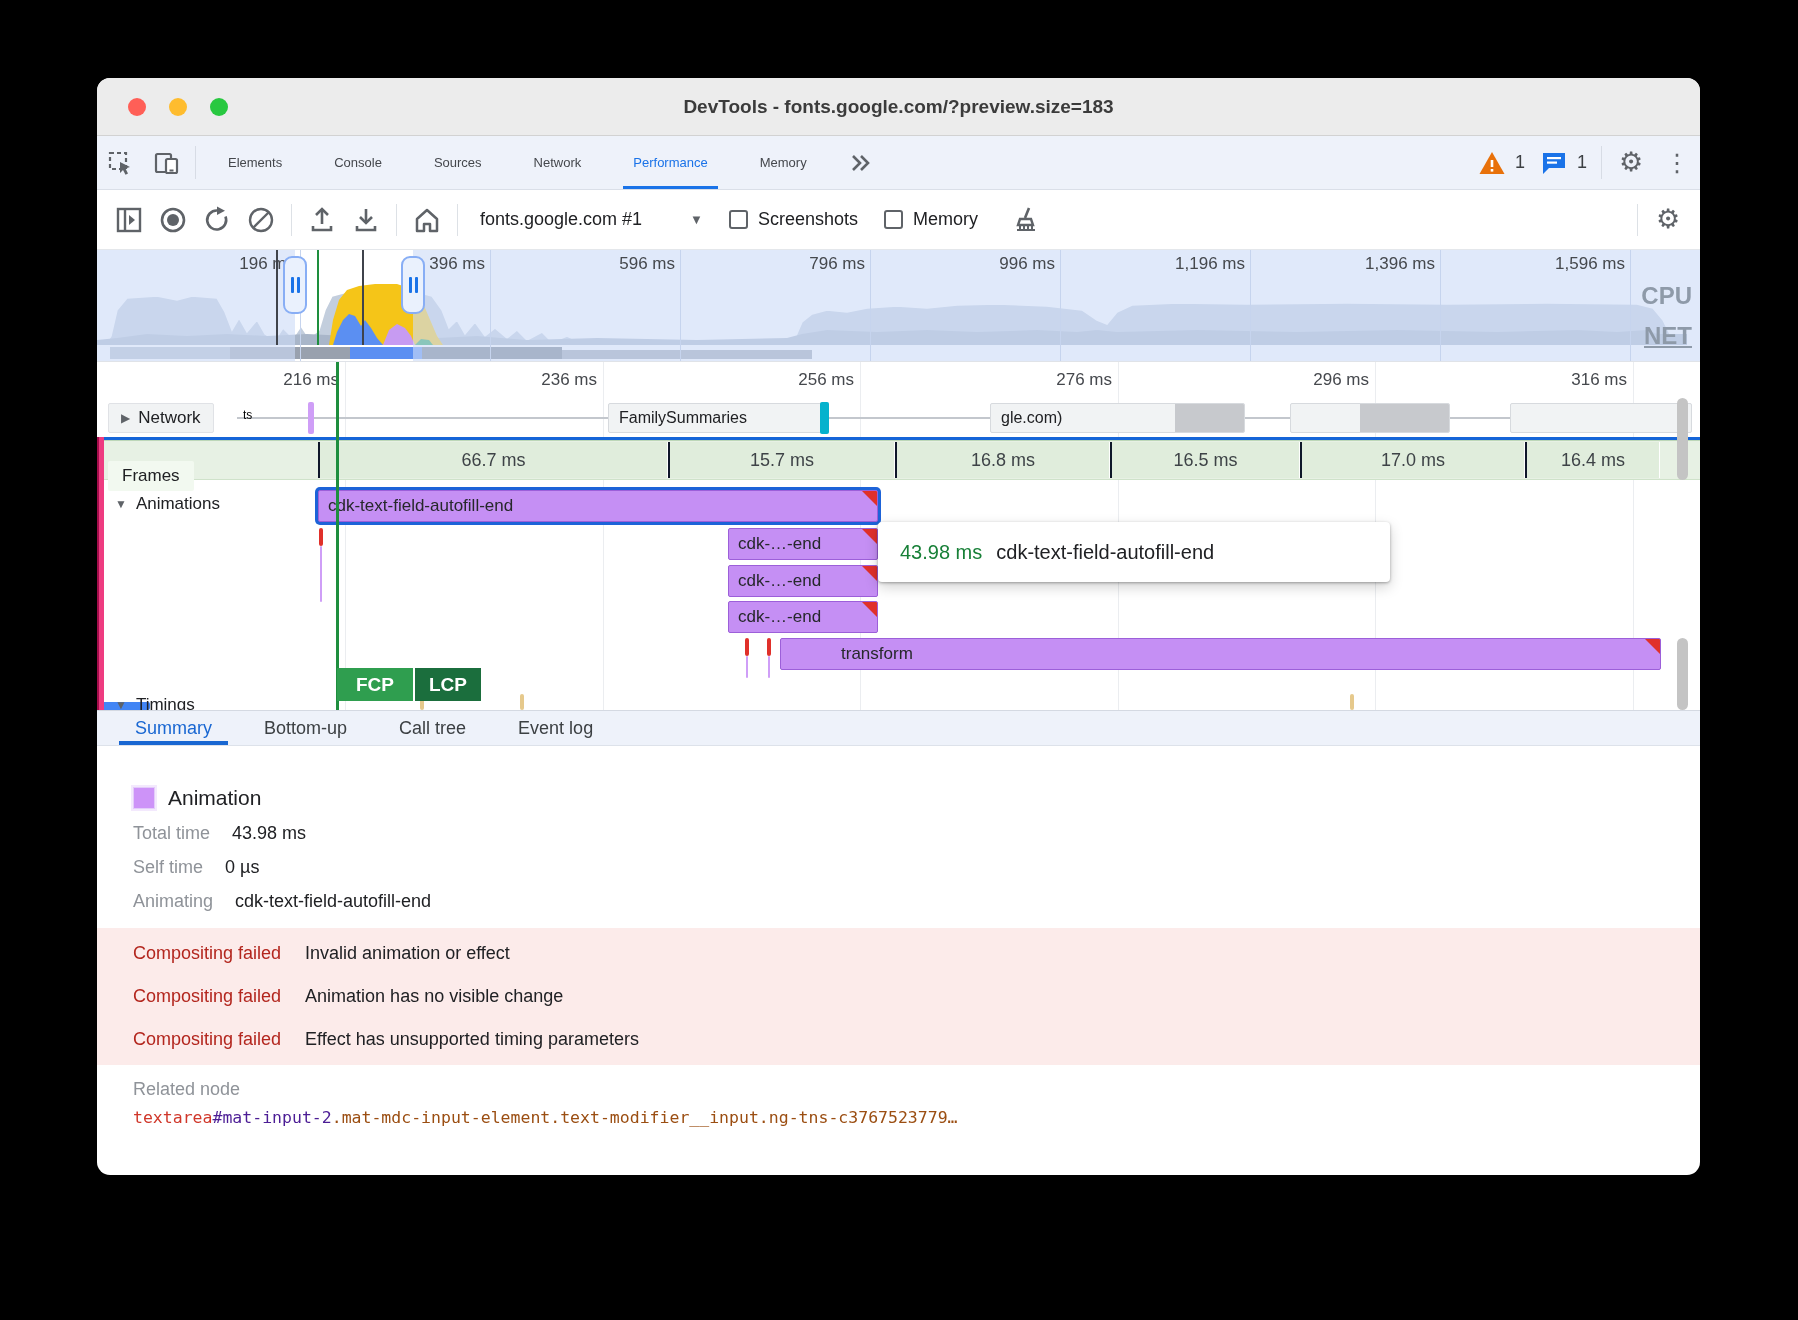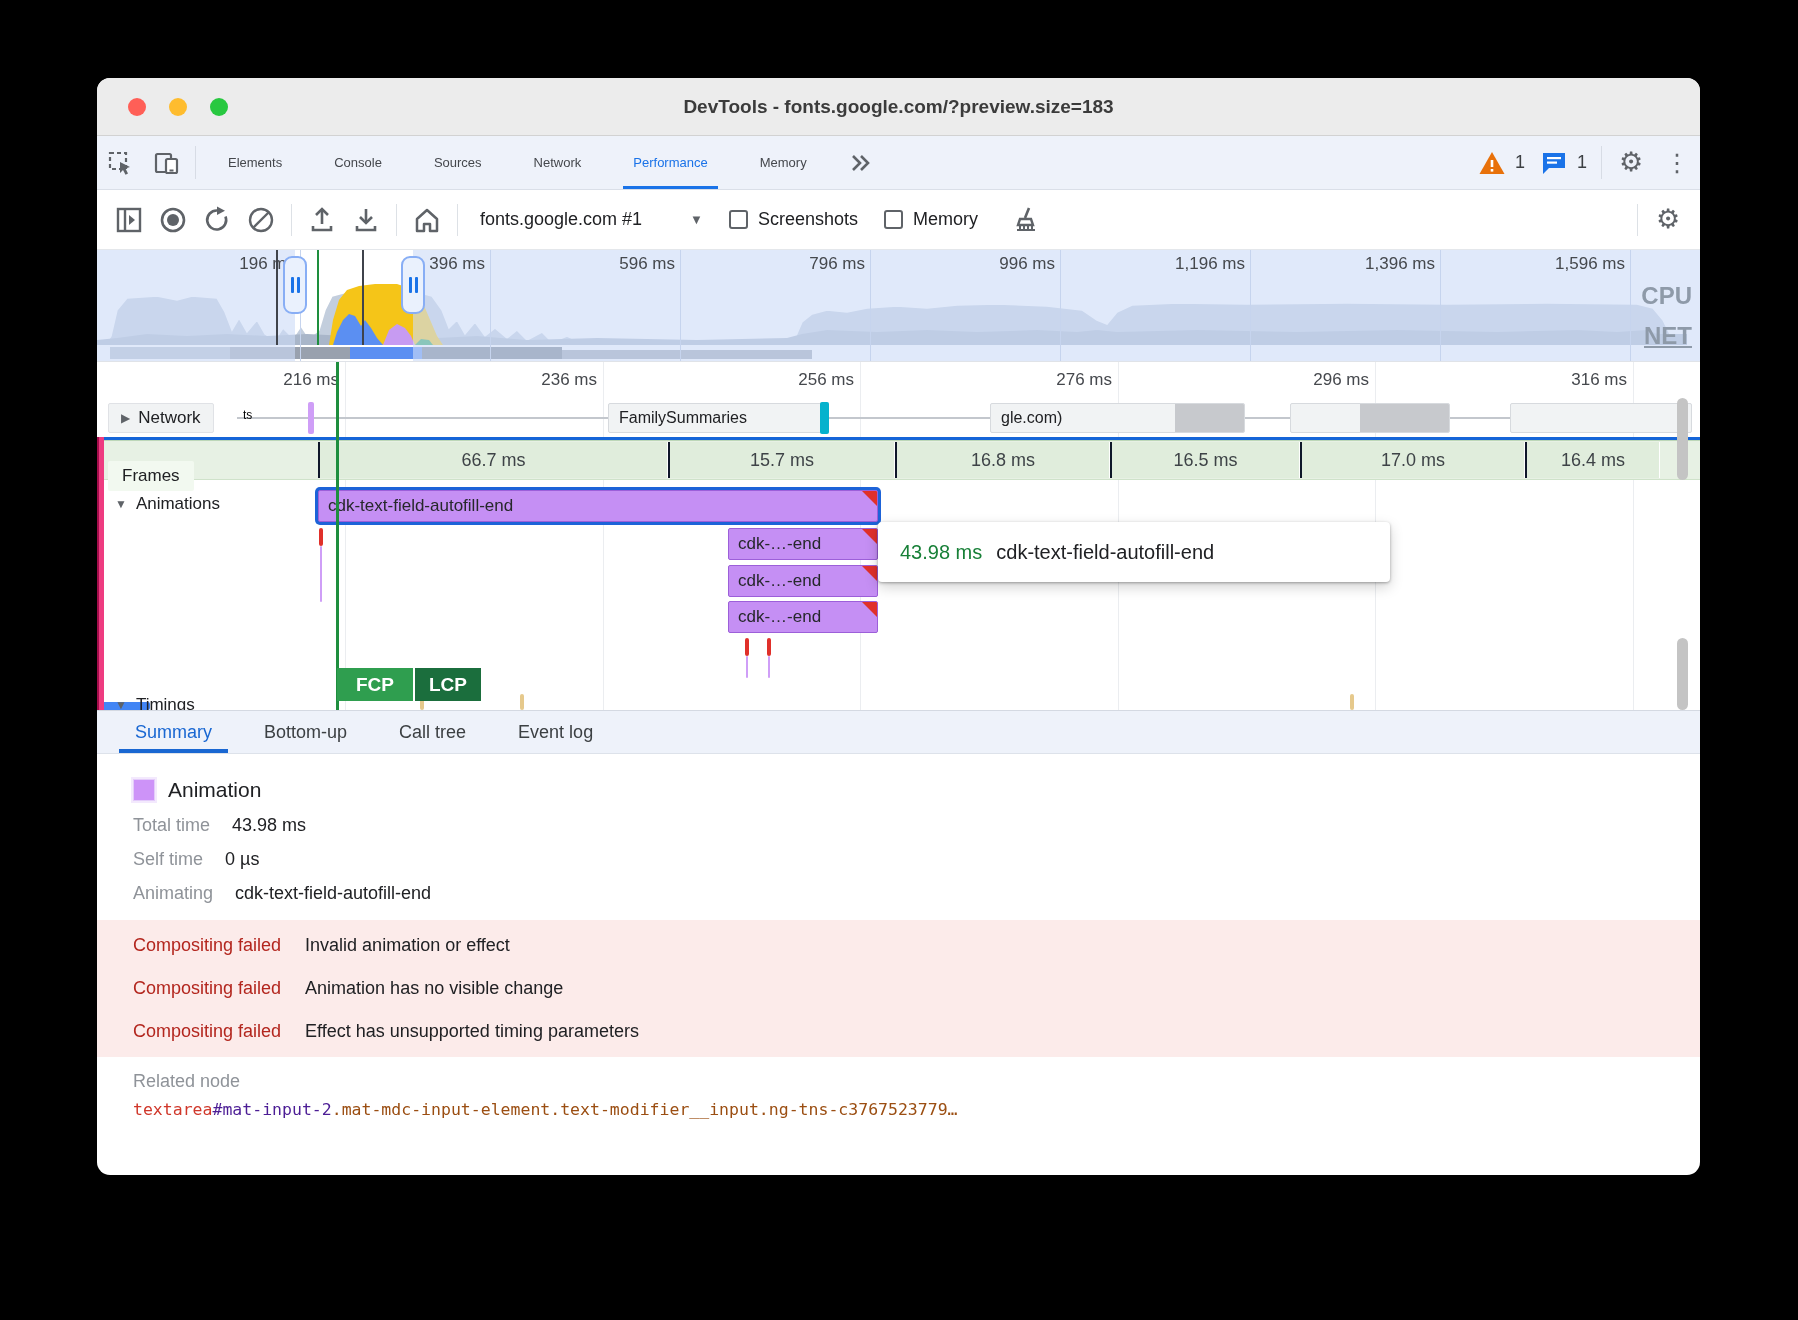--- a/index.html
+++ b/index.html
@@ -90,29 +90,29 @@
   .tooltip .dur { color:#188038; font-size:20px; }
   .tooltip .nm { color:#202124; font-size:20px; }
 
   .marker-badge { position:absolute; top:306px; height:33px; color:#fff; font-weight:bold; font-size:19px;
                   display:flex; align-items:center; justify-content:center; z-index:5; }
   .timings-label { position:absolute; left:18px; top:333px; display:flex; align-items:center; gap:9px; font-size:17px; color:#202124; }
 
   .scroll-thumb { position:absolute; left:1580px; width:11px; background:#c4c4c4; border-radius:6px; z-index:8; }
 
   
-  .bottom-tabs { height:44px; background:#eef2fa; border-top:1px solid #d4d9e2; border-bottom:1px solid #dde2ea;
+  .bottom-tabs { height:36px; background:#eef2fa; border-top:1px solid #d4d9e2; border-bottom:1px solid #dde2ea;
                  display:flex; align-items:stretch; padding-left:12px; }
   .btab { display:flex; align-items:center; padding:0 26px; font-size:18px; color:#3c4043; position:relative; }
   .btab.active { color:#1967d2; }
   .btab.active::after { content:""; position:absolute; left:10px; right:10px; bottom:0; height:4px; background:#1967d2; }
 
   
   .summary { background:#fff; }
-  .sum-title { display:flex; align-items:center; gap:13px; padding:24px 36px 0; }
+  .sum-title { display:flex; align-items:center; gap:13px; padding:40px 36px 0; }
   .swatch { width:22px; height:22px; background:#cd93f8; border:1px solid #e3ccfa; box-shadow:0 0 0 2px #f3e9fd; }
   .sum-title-text { font-size:21px; color:#202124; }
   .sum-row { padding:13px 36px 0; font-size:18px; }
   .sum-row .lbl { color:#8f9399; margin-right:22px; }
   .sum-row .val { color:#202124; }
   .fail-block { margin-top:16px; background:#fcebea; padding:4px 0; }
   .fail-row { padding:11px 36px; font-size:18px; }
   .fail-row .flbl { color:#b3261e; margin-right:24px; }
   .fail-row .fval { color:#202124; }
   .related { padding:14px 36px 0; font-size:18px; color:#8f9399; }
@@ -412,20 +412,23 @@
         <span>cdk-…-end</span>
       </div>
     <div class="anim-bar" style="left:631px; top:239px; width:150px;">
         <span>cdk-…-end</span>
       </div>
 
     <div class="mini-tick" style="left:648px; top:276px; width:4px; height:18px; background:#e0302a;"></div>
     <div class="mini-tick" style="left:649px; top:294px; width:2px; height:22px; background:#cf9ef7;"></div>
     <div class="mini-tick" style="left:670px; top:276px; width:4px; height:18px; background:#e0302a;"></div>
     <div class="mini-tick" style="left:671px; top:294px; width:2px; height:22px; background:#cf9ef7;"></div>
+    <div class="anim-bar" style="left:683px; top:276px; width:881px; padding-left:60px;">
+        <span>transform</span>
+      </div>
 
     <div class="green-line"></div>
     <div class="marker-badge" style="left:240px; width:76px; background:#2f9e4f;">
         <span>FCP</span>
       </div>
     <div class="marker-badge" style="left:318px; width:66px; background:#1b6e3d;">
         <span>LCP</span>
       </div>
 
     <div class="mini-tick" style="left:323px; top:332px; width:4px; height:16px; background:#e6c98c;"></div>

